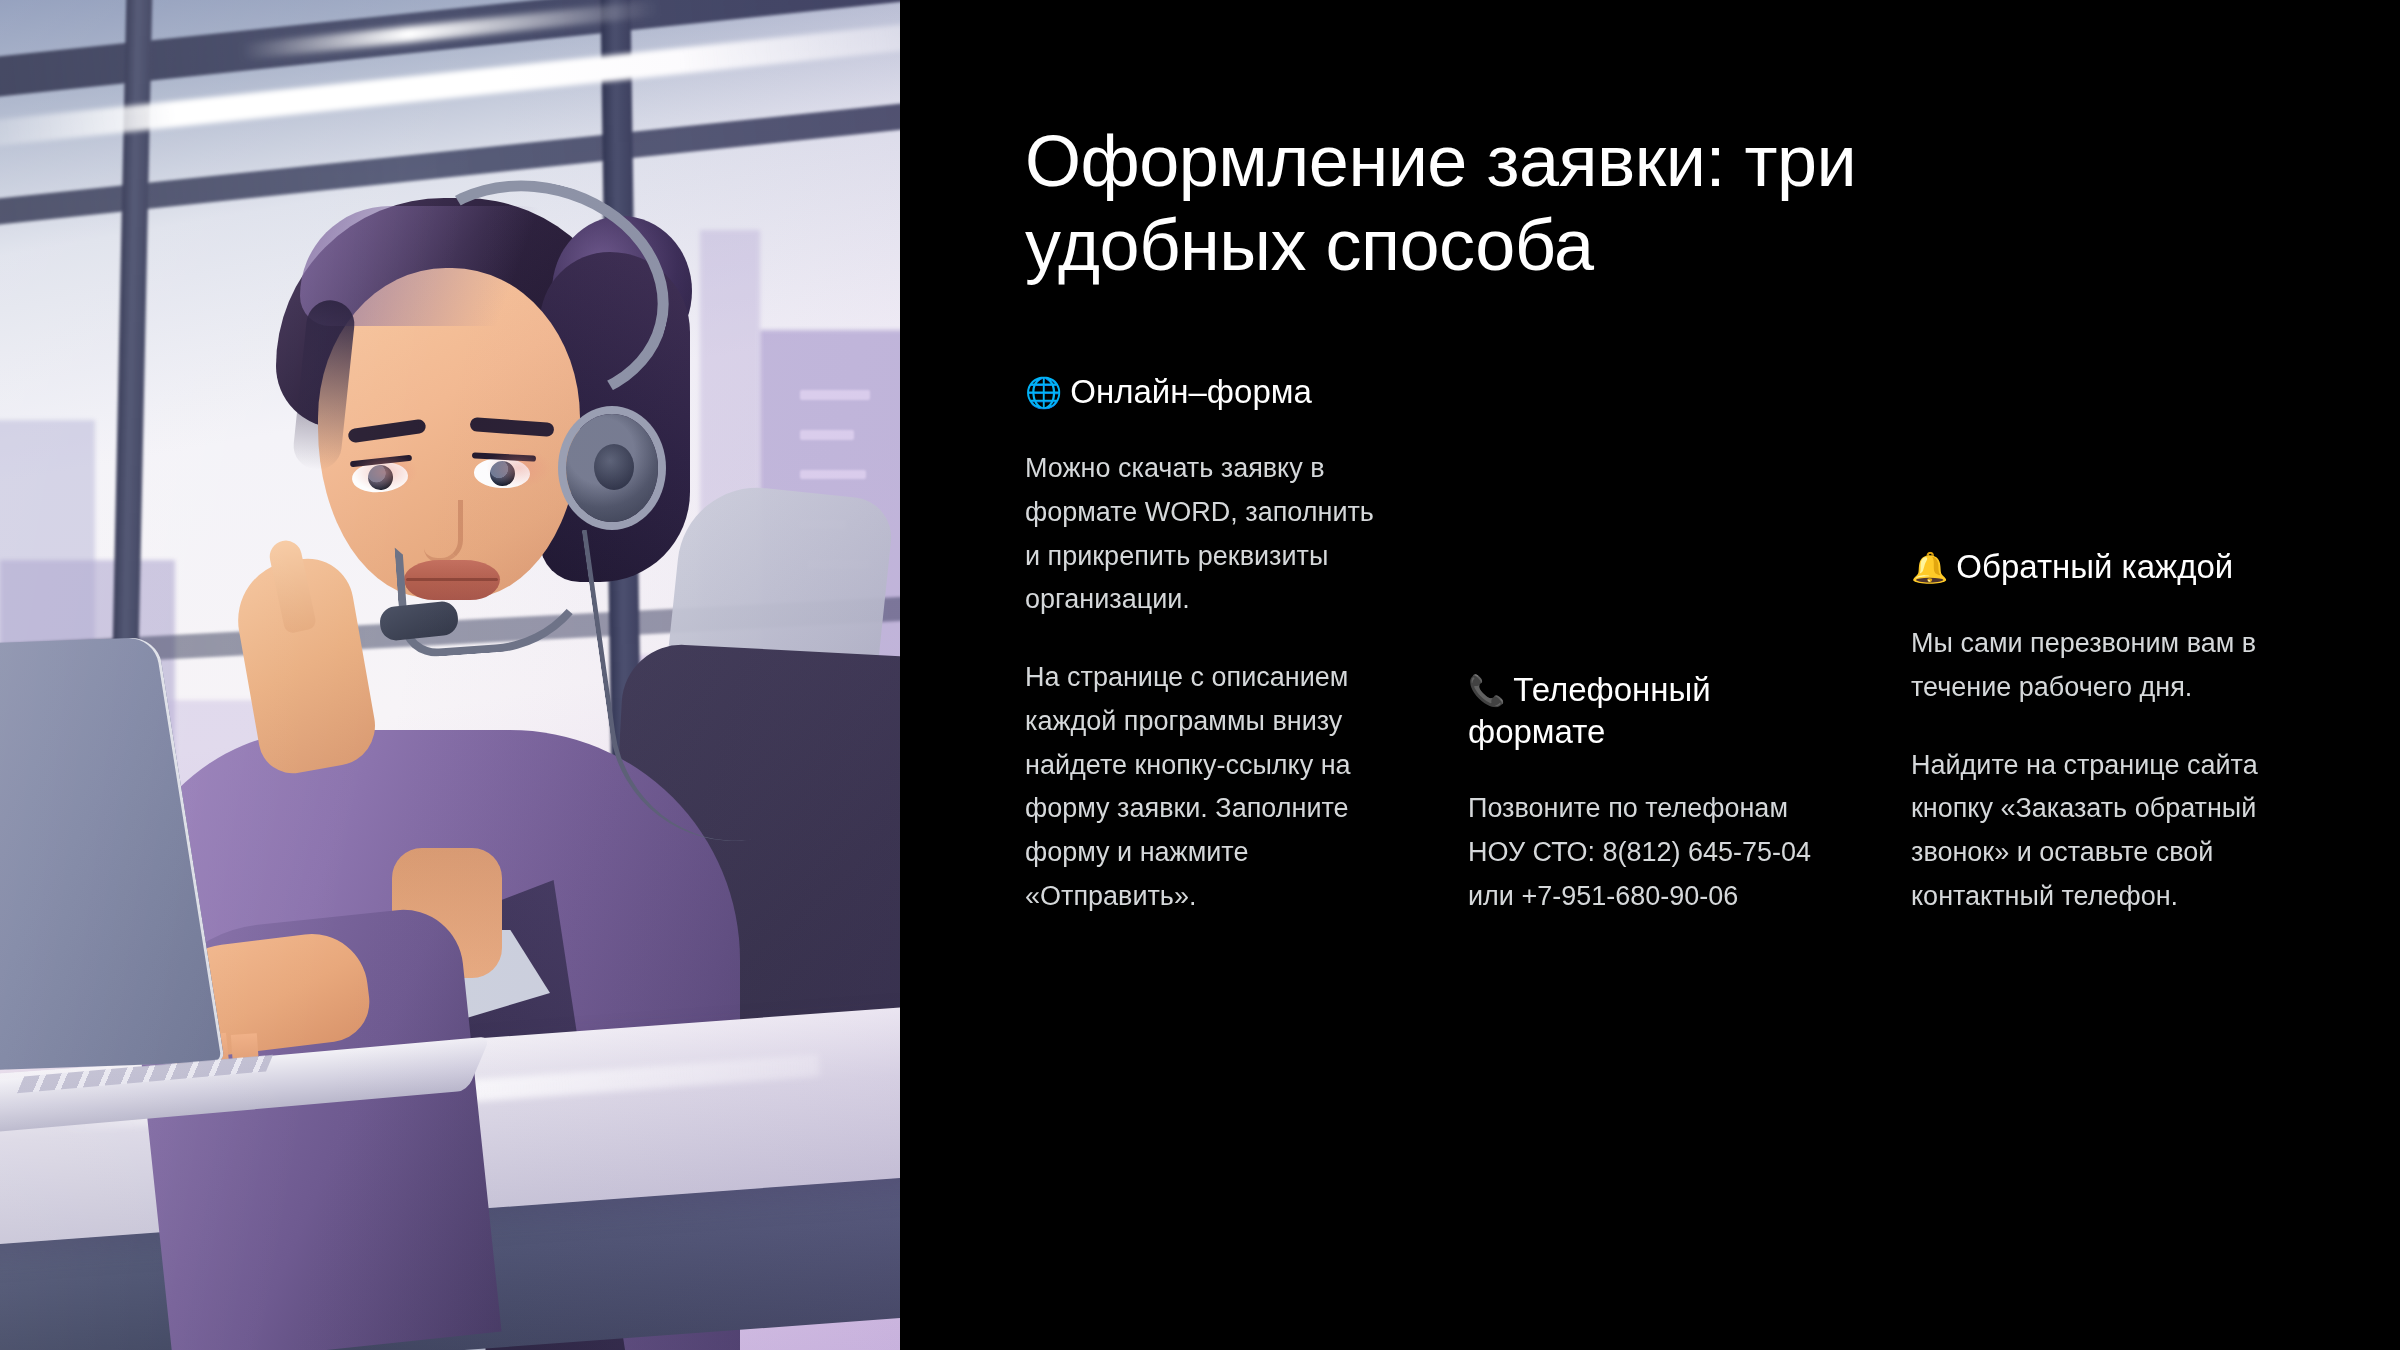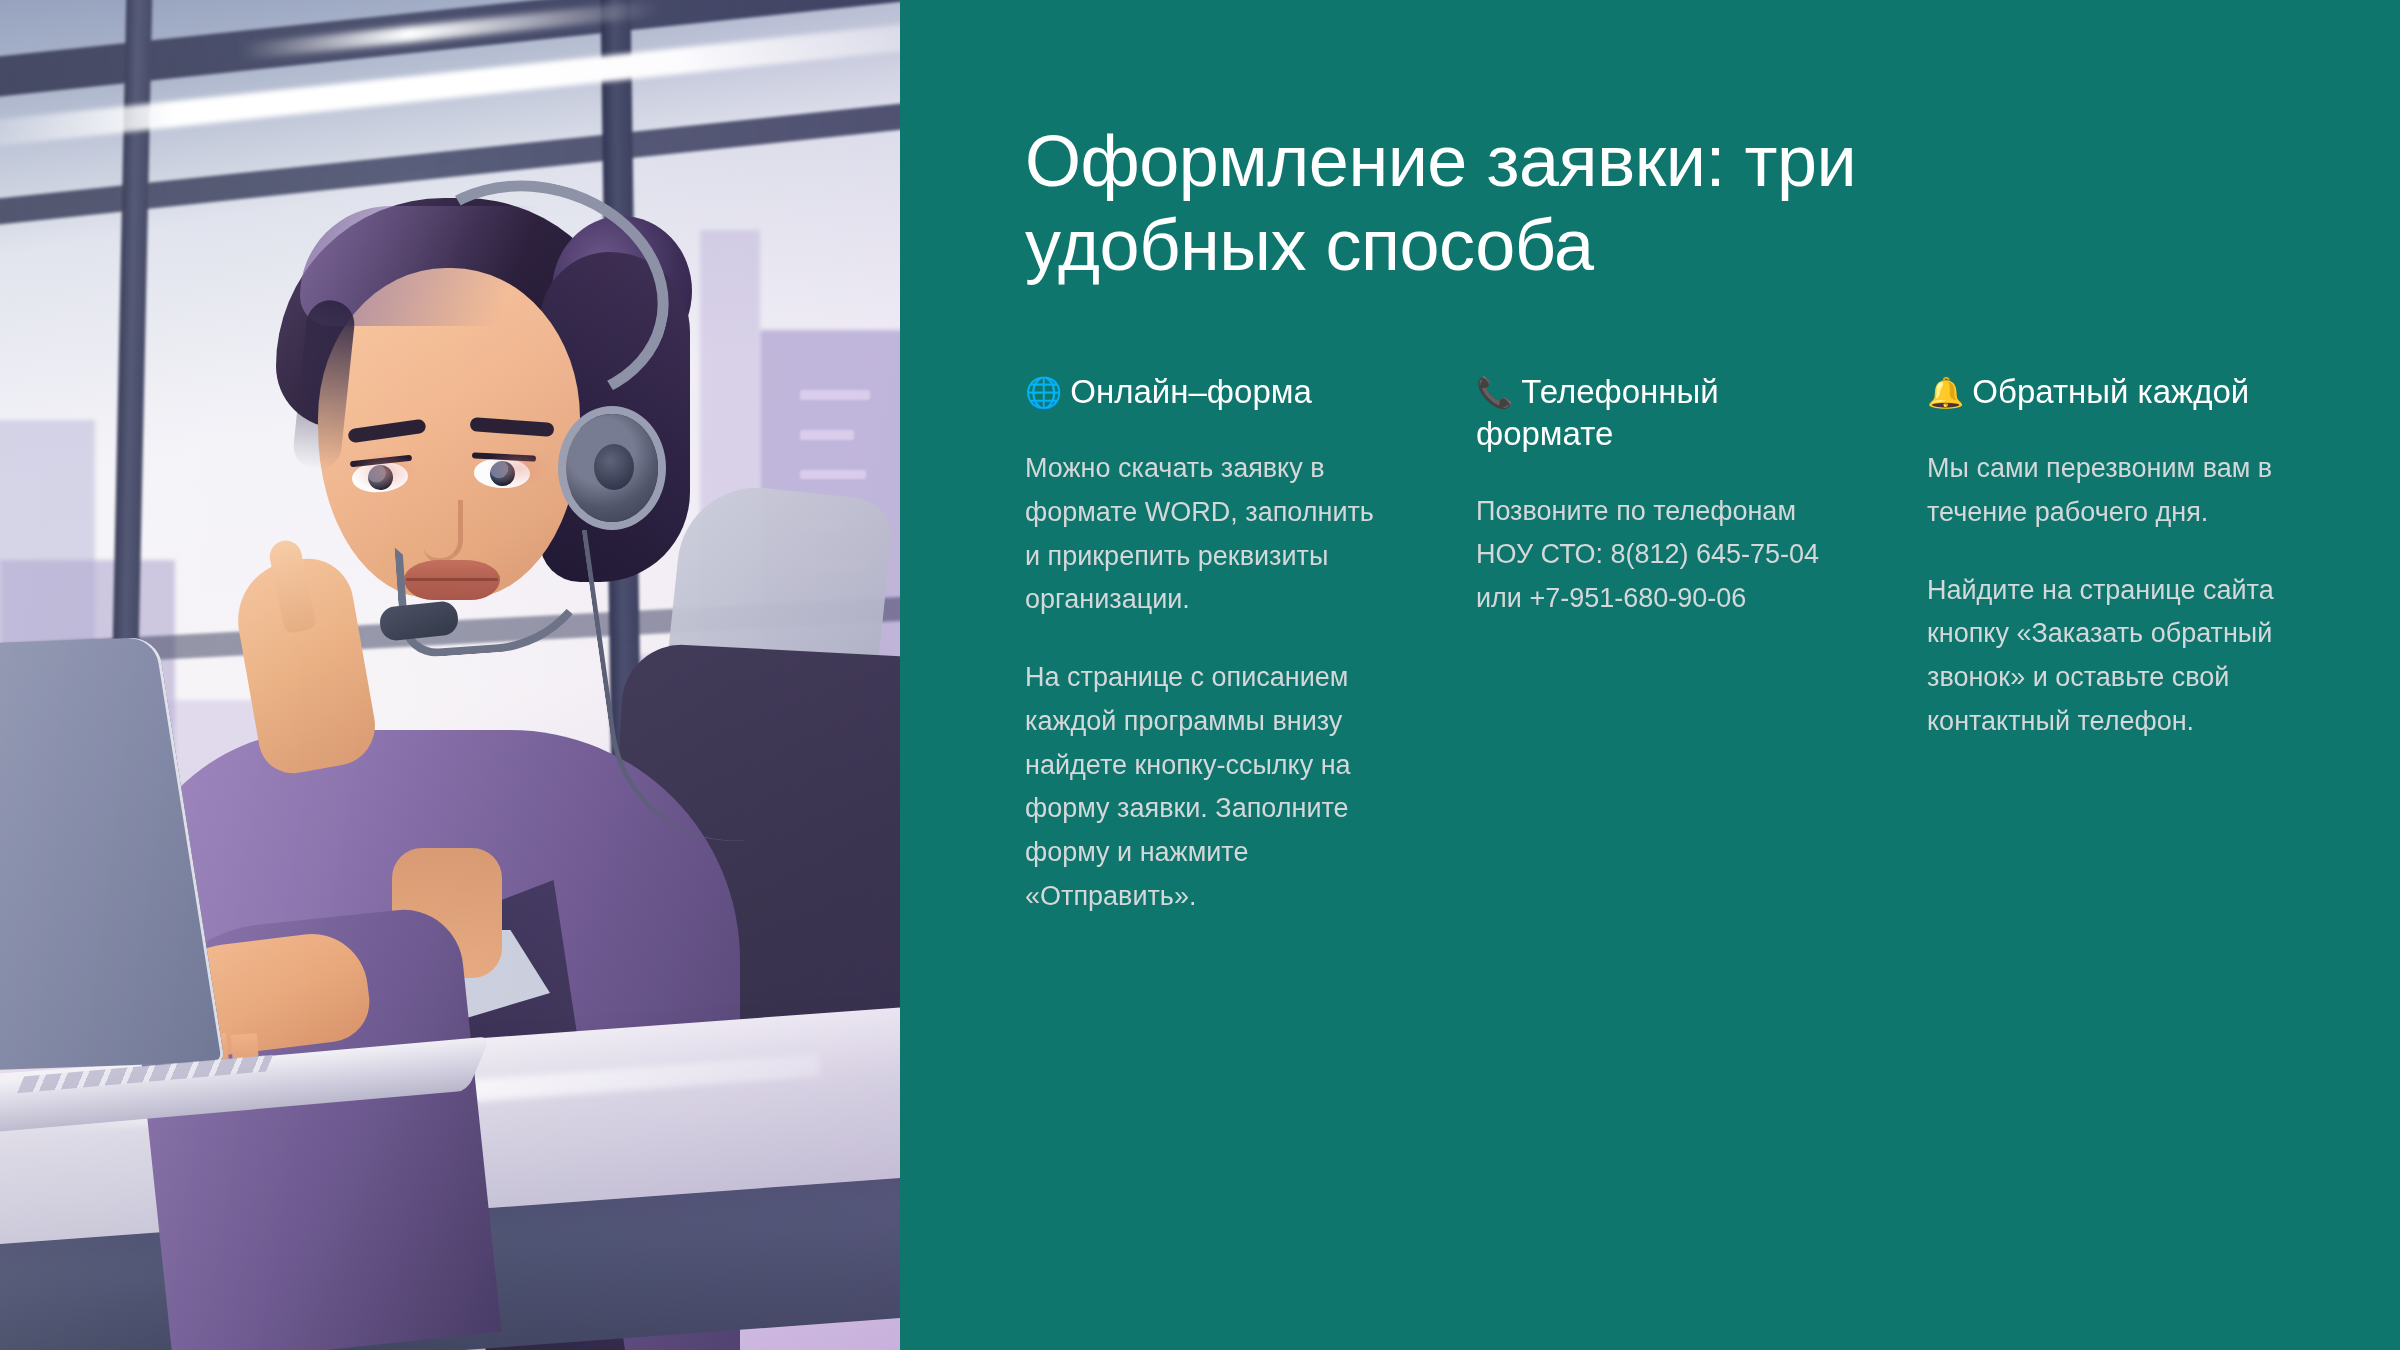--- a/index.html
+++ b/index.html
@@ -12,21 +12,21 @@
     width: 2400px;
     height: 1350px;
     overflow: hidden;
     font-family: "Liberation Sans", "DejaVu Sans", sans-serif;
   }
 
   .slide {
     position: relative;
     width: 2400px;
     height: 1350px;
-    background: #0f766e;
+    background: #000000;
     display: flex;
   }
 
   
   .illustration {
     position: relative;
     width: 900px;
     height: 1350px;
     flex: 0 0 900px;
     overflow: hidden;
@@ -451,22 +451,22 @@
     font-size: 72px;
     font-weight: 400;
     line-height: 1.16;
     letter-spacing: -0.5px;
     margin: 0 0 84px 0;
     max-width: 1010px;
   }
 
   .columns {
     display: flex;
-    gap: 16px;
-    align-items: flex-start;
+    gap: 8px;
+    align-items: flex-end;
     margin-top: 40px;
   }
   .col {
     flex: 0 0 370px;
     margin-right: 65px;
   }
   .col:last-child { margin-right: 0; }
 
   .col-head {
     color: #ffffff;

